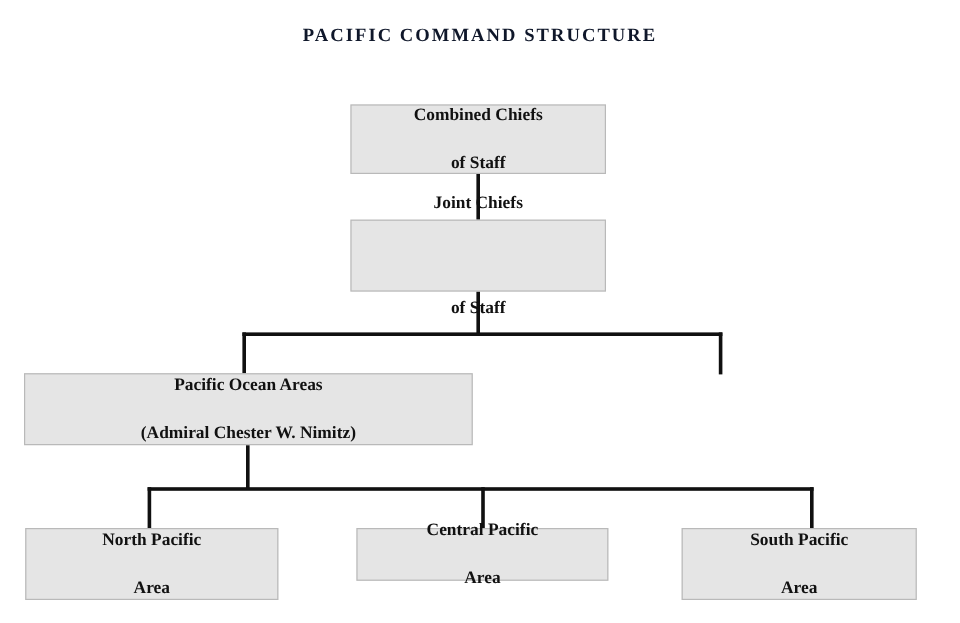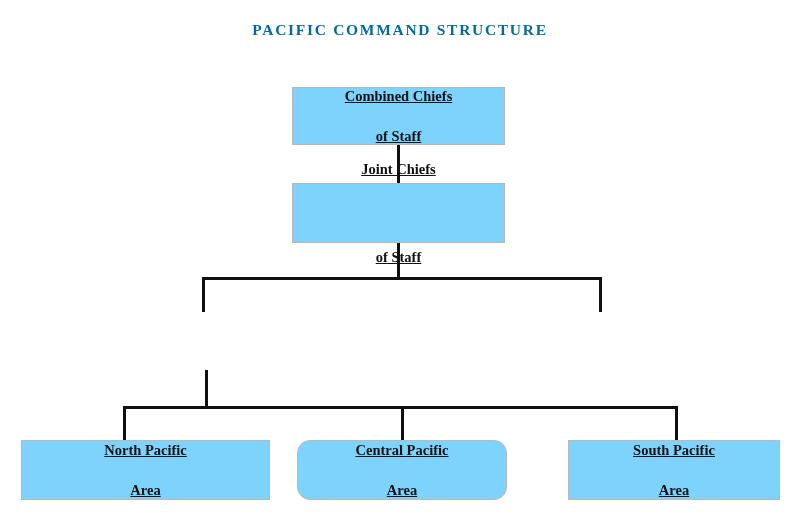--- a/index.html
+++ b/index.html
@@ -22,36 +22,35 @@
   
   .chart-title {
     position: absolute;
     left: 0;
     top: 21px;
     width: 800px;
     text-align: center;
     font-size: 15.5px;
     letter-spacing: 1.7px;
     font-weight: 600;
-    color: #0369a1;
+    color: #0f172a;
     white-space: nowrap;
   }
 
   
   .node {
     position: absolute;
     box-sizing: border-box;
-    background: #7dd3fc;
+    background: #e5e5e5;
     border: 1px solid #b9b9b9;
     display: flex;
     flex-direction: column;
     align-items: center;
     justify-content: center;
     z-index: 3;
-    text-decoration: underline;
   }
   .node .line {
     display: block;
     text-align: center;
     white-space: nowrap;
     font-size: 14.5px;
     font-weight: 600;
     color: #111111;
     line-height: 1.0;
   }
@@ -97,30 +96,34 @@
   <div class="node" style="left:292px; top:87px; width:213px; height:58px;">
     <span class="line l1">Combined Chiefs</span>
     <span class="line l2">of Staff</span>
   </div>
 
   <div class="node" style="left:292px; top:183px; width:213px; height:60px;gap:48px;">
     <span class="line l1">Joint Chiefs</span>
     <span class="line l2">of Staff</span>
   </div>
 
+  <div class="node" style="left:20px; top:311px; width:374px; height:60px;">
+    <span class="line l1">Pacific Ocean Areas</span>
+    <span class="line l2">(Admiral Chester W. Nimitz)</span>
+  </div>
 
 
-  <div class="node" style="left:21px; top:440px; width:249px; height:60px;">
+  <div class="node" style="left:21px; top:440px; width:211px; height:60px;">
     <span class="line l1">North Pacific</span>
     <span class="line l2">Area</span>
   </div>
 
-  <div class="node" style="left:297px; top:440px; width:210px; height:60px;border-radius:13px;">
+  <div class="node" style="left:297px; top:440px; width:210px; height:44px;">
     <span class="line l1">Central Pacific</span>
     <span class="line l2">Area</span>
   </div>
 
-  <div class="node" style="left:568px; top:440px; width:212px; height:60px;">
+  <div class="node" style="left:568px; top:440px; width:196px; height:60px;">
     <span class="line l1">South Pacific</span>
     <span class="line l2">Area</span>
   </div>
 
 </div>
 
 </body></html>

